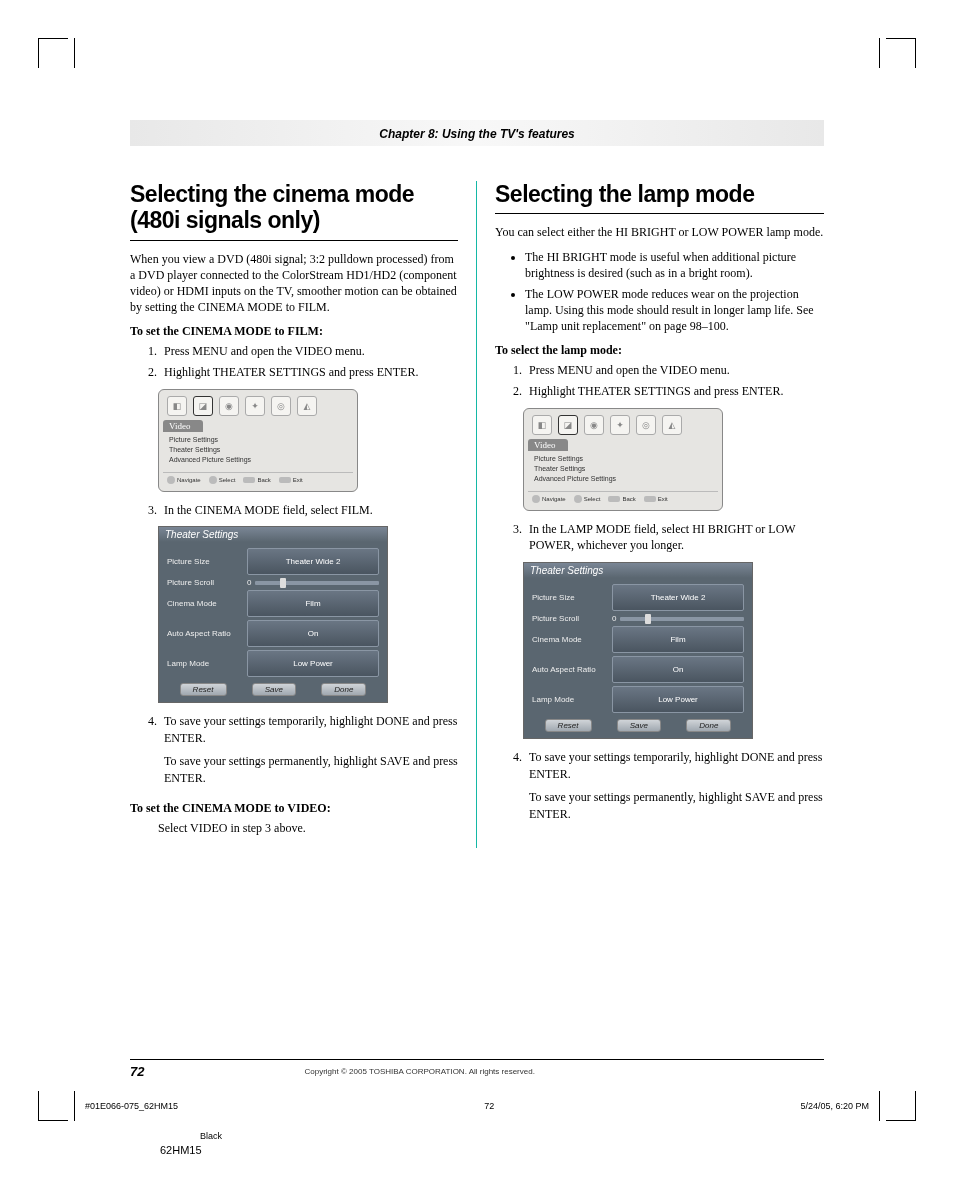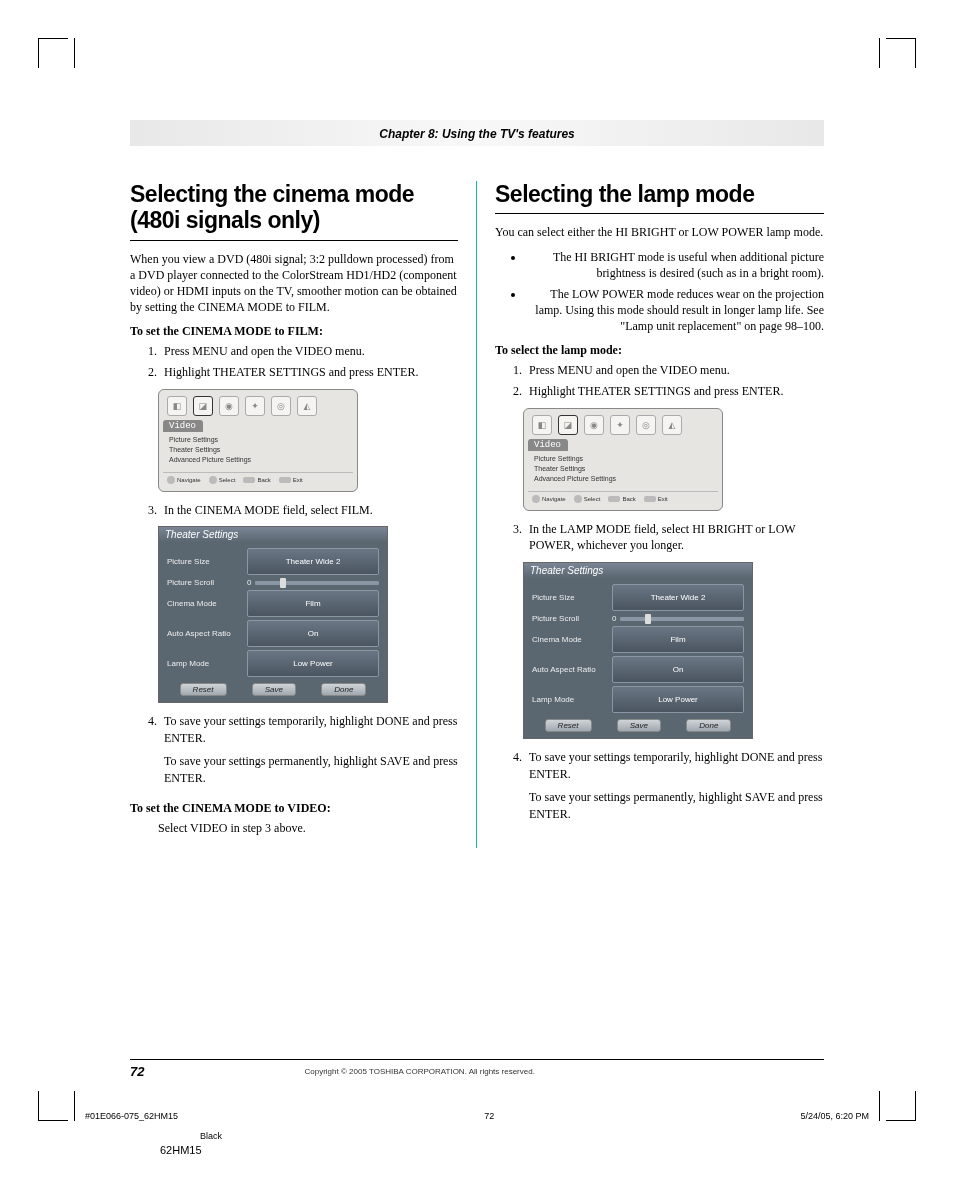--- a/index.html
+++ b/index.html
@@ -75,21 +75,21 @@
       line-height: 1.4;
     }
     ol li { margin-bottom: 5px; padding-left: 4px; }
     ul {
       padding-left: 30px;
       font-size: 12px;
       line-height: 1.35;
       list-style-type: disc;
       margin-bottom: 8px;
     }
-    ul li { margin-bottom: 5px; text-align: right; }
+    ul li { margin-bottom: 5px; }
     .indent-text {
       font-size: 12px;
       line-height: 1.4;
       margin-left: 28px;
       margin-bottom: 12px;
     }
     .menu-fig {
       margin: 8px 0 10px 28px;
       width: 200px;
       border: 1px solid #888;
@@ -112,21 +112,21 @@
       align-items: center;
       justify-content: center;
       font-size: 9px;
       color: #888;
     }
     .menu-icon.active { border: 1.5px solid #333; }
     .menu-tab {
       background: #888;
       color: #fff;
       font-size: 9px;
-      font-family: Liberation Mono, monospace;
+      font-family: Liberation Serif, serif;
       padding: 1px 6px;
       width: 40px;
       border-radius: 3px 3px 0 0;
     }
     .menu-items {
       font-size: 7px;
       font-family: Arial, sans-serif;
       color: #333;
       padding: 3px 6px;
       line-height: 1.4;
@@ -235,21 +235,21 @@
       font-size: 13px;
       margin-right: 160px;
     }
     .copyright {
       font-family: Arial, sans-serif;
       font-size: 8px;
       color: #333;
     }
     .meta-row {
       position: absolute;
-      bottom: 70px;
+      bottom: 80px;
       left: 85px;
       right: 85px;
       display: flex;
       justify-content: space-between;
       font-family: Arial, sans-serif;
       font-size: 9px;
       color: #000;
     }
     .meta-black {
       position: absolute;

